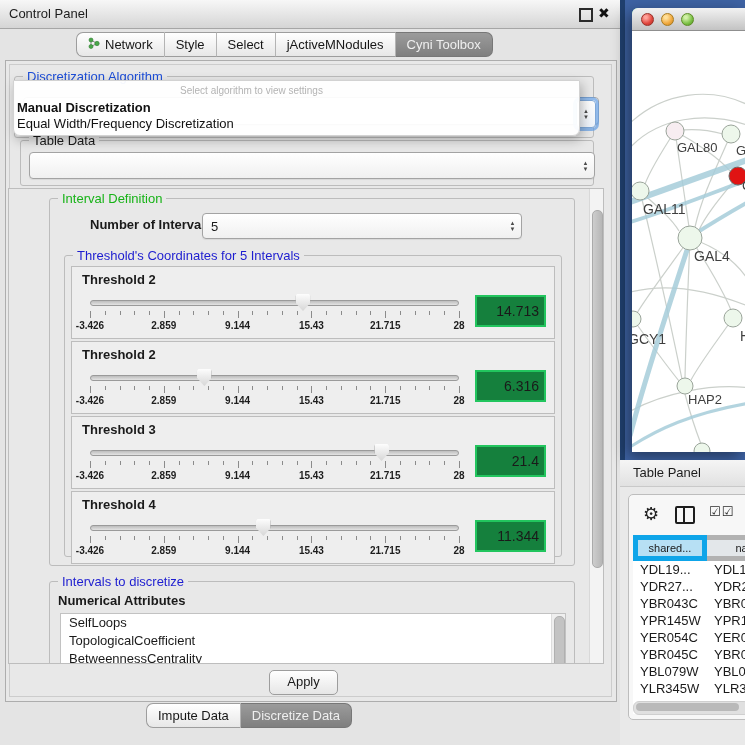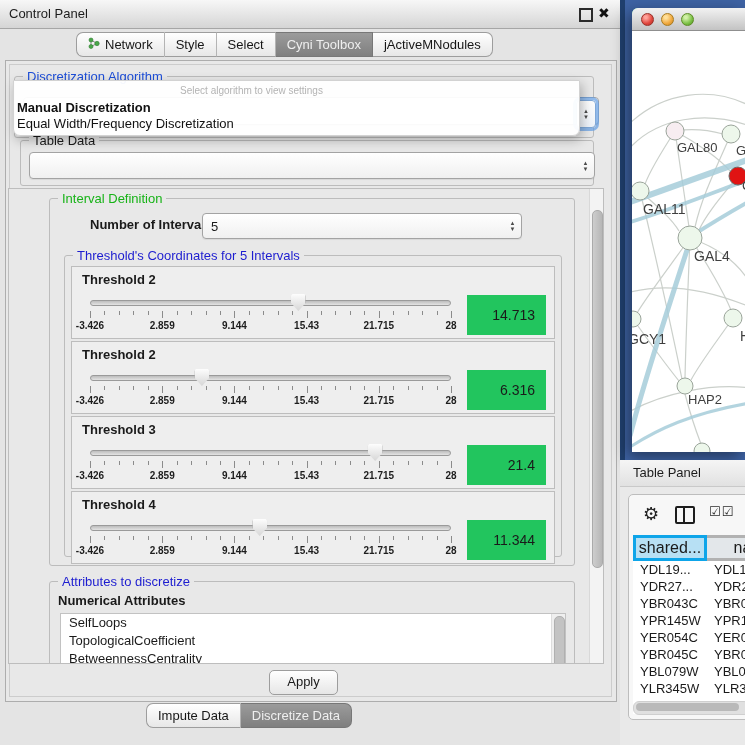--- a/index.html
+++ b/index.html
@@ -53,21 +53,21 @@
   .sl-range{position:absolute;left:4px;right:4px;top:0;height:20px;}
   .sl-thumb{position:absolute;top:2px;width:15px;height:17px;transform:translateX(-50%);
             background:linear-gradient(#fdfdfd,#d6d6d6);
             clip-path:polygon(10% 0,90% 0,100% 12%,100% 52%,50% 100%,0 52%,0 12%);
             filter:drop-shadow(0 0 1px rgba(0,0,0,.6));}
   .sl-ticks{position:absolute;left:4px;right:4px;top:19px;height:7px;}
   .tick{position:absolute;width:1px;background:#8b8b8b;top:0;}
   .tick.minor{height:4px;} .tick.major{height:7px;}
   .sl-labels{position:absolute;left:4px;right:4px;top:28px;height:12px;}
   .sl-lab{position:absolute;transform:translateX(-50%);font-size:10px;font-weight:bold;color:#1d1d1d;white-space:nowrap;}
-  .thr-value{width:62px;height:28px;line-height:28px;margin-top:3px;background:#22c55e;border:6px solid #22c55e;
+  .thr-value{width:62px;height:28px;line-height:28px;margin-top:3px;background:#15803d;border:2px solid #22c55e;
              font-size:14px;text-align:right;padding-right:5px;}
   
   .attr-label{position:absolute;left:8px;top:11px;font-weight:bold;font-size:13px;}
   .attr-list{position:absolute;left:10px;top:31px;width:504px;height:95px;background:#fff;border:1px solid #c2c2c2;}
   .attr-item{font-size:13px;line-height:18px;padding-left:8px;white-space:nowrap;}
   .list-vscroll{position:absolute;right:0;top:0;bottom:0;width:13px;background:#efefef;border-left:1px solid #ddd;}
   .list-vthumb{position:absolute;left:2px;top:2px;width:9px;height:78px;border-radius:5px;background:#c3c3c3;border:1px solid #b0b0b0;}
   
   .apply-btn{position:absolute;left:269px;top:670px;width:67px;height:23px;border:1px solid #9d9d9d;border-radius:5px;
              background:linear-gradient(#ffffff,#e6e6e6);font-size:13px;text-align:center;line-height:22px;}
@@ -90,21 +90,21 @@
              line-height:26px;padding-left:13px;font-size:13px;color:#1c1c1c;}
   .tp-inner{position:absolute;left:8px;top:34px;width:130px;height:224px;background:#f7f7f7;
             border:1px solid #bdbdbd;border-radius:5px;overflow:hidden;}
   .tp-gear{position:absolute;left:14px;top:8px;font-size:18px;color:#222;}
   .tp-split{position:absolute;left:46px;top:11px;width:16px;height:14px;border:2px solid #1d1d1d;border-radius:2px;}
   .tp-split::after{content:"";position:absolute;left:6px;top:0;bottom:0;width:2px;background:#1d1d1d;}
   .tp-checks{position:absolute;left:80px;top:9px;font-size:13px;color:#2c2c2c;letter-spacing:1px;}
   .tp-table{position:absolute;left:4px;top:40px;width:200px;}
   .tp-hrow{display:flex;height:26px;}
   .tp-hcell{width:74px;box-sizing:border-box;display:flex;align-items:center;justify-content:center;
-            font-size:16px;border:3px solid #0ea5e9;}
+            font-size:11px;border:5px solid #0ea5e9;}
   .tp-hcell.c1{background:#b7e0f4;}
   .tp-hcell.c2{background:#e3e7ea;border-color:#b2b2b2;border-left:none;}
   .tp-row{display:flex;height:17px;background:#fff;}
   .tp-cell{width:74px;box-sizing:border-box;font-size:13px;line-height:17px;padding-left:7px;white-space:nowrap;overflow:hidden;}
   .hscroll{position:absolute;left:4px;top:206px;width:115px;height:12px;background:#e0e0e0;border-radius:6px;border:1px solid #cfcfcf;}
   .hthumb{position:absolute;left:2px;top:1px;height:8px;width:103px;border-radius:5px;background:#b9b9b9;}
   svg text{font-family:"Liberation Sans","DejaVu Sans",sans-serif;}
 </style>
 </head>
 <body>
@@ -126,25 +126,25 @@
             <circle cx="9" cy="6.5" r="2.2" fill="#4aa64a" stroke="#2e7d2e" stroke-width="0.6"></circle>
           </svg></span>
         <span>Network</span>
       </div>
       <div class="tab">
         <span>Style</span>
       </div>
       <div class="tab">
         <span>Select</span>
       </div>
+      <div class="tab">
+        <span>jActiveMNodules</span>
+      </div>
       <div class="tab selected">
         <span>Cyni Toolbox</span>
-      </div>
-      <div class="tab">
-        <span>jActiveMNodules</span>
       </div>
     </div>
 
   <div class="content"></div>
   <div class="content-inner"></div>
 
   <div class="group" style="left:14px;top:76px;width:578px;height:60px;">
     <span class="legend gray">Discretization Algorithm</span>
     <div class="combo" style="left:8px;top:20px;width:566px;height:26px;">
       <span class="stepper focus">
@@ -375,21 +375,21 @@
                   </div>
                 </div>
                 <div class="thr-value">11.344</div>
               </div>
             </div>
           </div>
       </div>
     </div>
 
     <div class="group" style="left:40px;top:392px;width:524px;height:135px;">
-      <span class="legend blue">Attributes to discretize</span>
+      <span class="legend blue">Intervals to discretize</span>
       <span class="attr-label">Numerical Attributes</span>
       <div class="attr-list" id="attr-list">
         <div class="list-vscroll">
           <div class="list-vthumb"></div>
         </div>
       <div class="attr-item">SelfLoops</div>
           <div class="attr-item">TopologicalCoefficient</div>
           <div class="attr-item">BetweennessCentrality</div>
         </div>
     </div>

